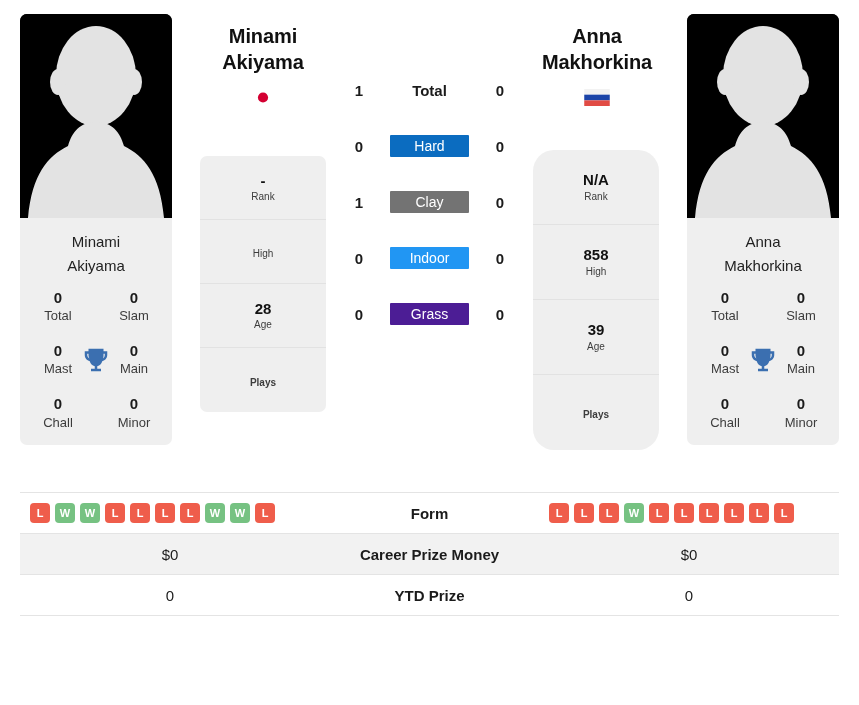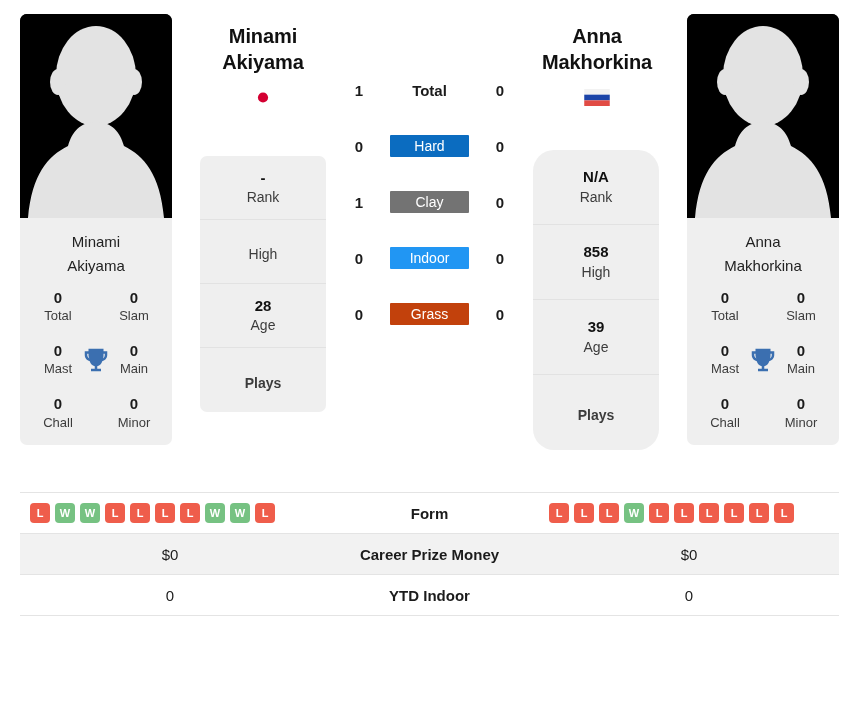--- a/index.html
+++ b/index.html
@@ -99,21 +99,21 @@
     justify-content: center;
     border-bottom: 1px solid #e2e2e2;
   }
   .info-card.right .info-cell { height: 75px; }
   .info-cell:last-child { border-bottom: none; font-weight: bold; }
   .info-cell .v {
     font-size: 15px; font-weight: bold; color: #111;
     line-height: 1.3; min-height: 6px;
   }
   .info-cell .k {
-    font-size: 14px; color: #3c3c3c; line-height: 1.45;
+    font-size: 10px; color: #3c3c3c; line-height: 1.45;
   }
 
   
   .name-head {
     position: absolute;
     top: 24px;
     width: 200px;
     text-align: center;
   }
   .name-head.left  { left: 163px; }
@@ -376,21 +376,21 @@
       <div class="badge" style="background: #737373;">Clay</div>
       <div class="sval">0</div>
     </div>
     <div class="srow">
       <div class="sval">0</div>
       <div class="badge" style="background: rgb(33, 150, 243);">Indoor</div>
       <div class="sval">0</div>
     </div>
     <div class="srow">
       <div class="sval">0</div>
-      <div class="badge" style="background: #c2410c;">Grass</div>
+      <div class="badge" style="background: #4c1d95;">Grass</div>
       <div class="sval">0</div>
     </div>
   </div>
 </div>
 
 <table class="cmp-table">
   <tbody>
     <tr>
       <td class="side form-cell">
         <div class="form-strip lft" id="form-left">
@@ -422,17 +422,17 @@
           </div>
       </td>
     </tr>
     <tr class="shaded">
       <td class="side">$0</td>
       <td class="mid">Career Prize Money</td>
       <td class="side">$0</td>
     </tr>
     <tr>
       <td class="side">0</td>
-      <td class="mid">YTD Indoor</td>
+      <td class="mid">YTD Prize</td>
       <td class="side">0</td>
     </tr>
   </tbody>
 </table>
 
 </body></html>

